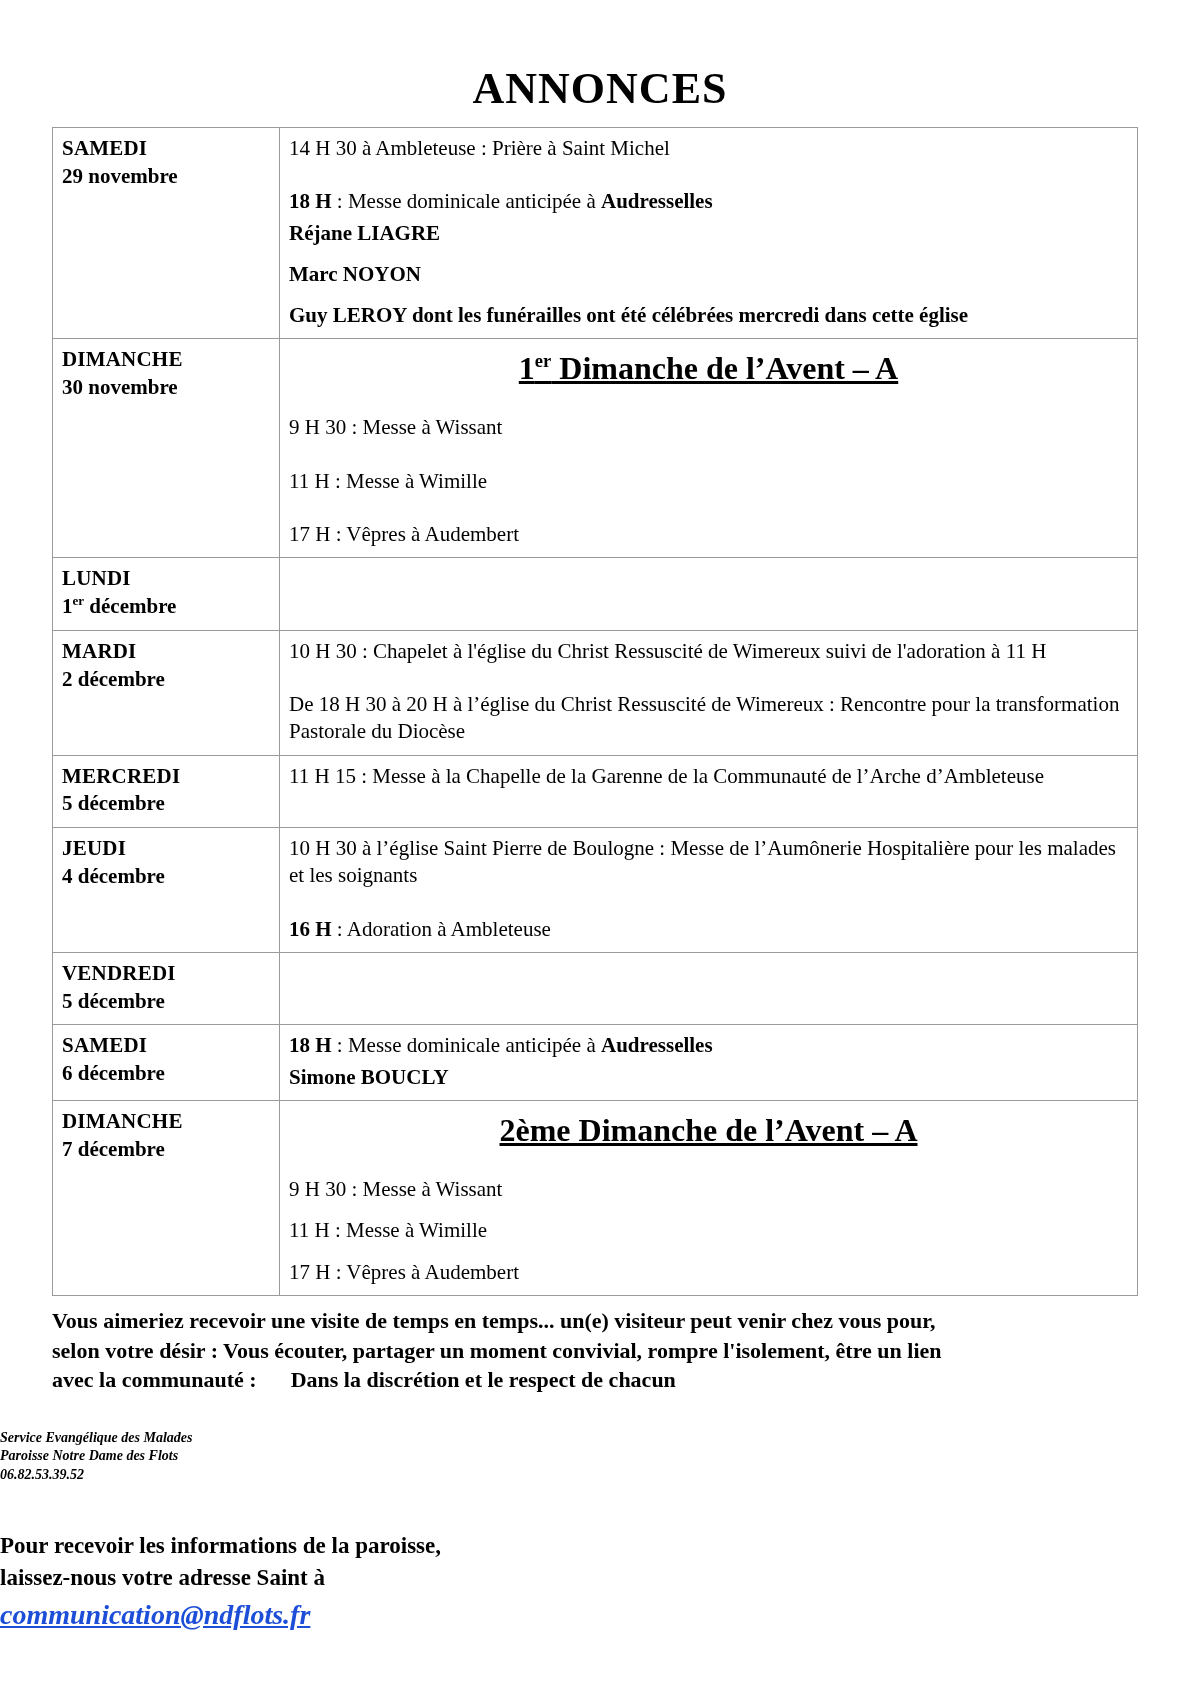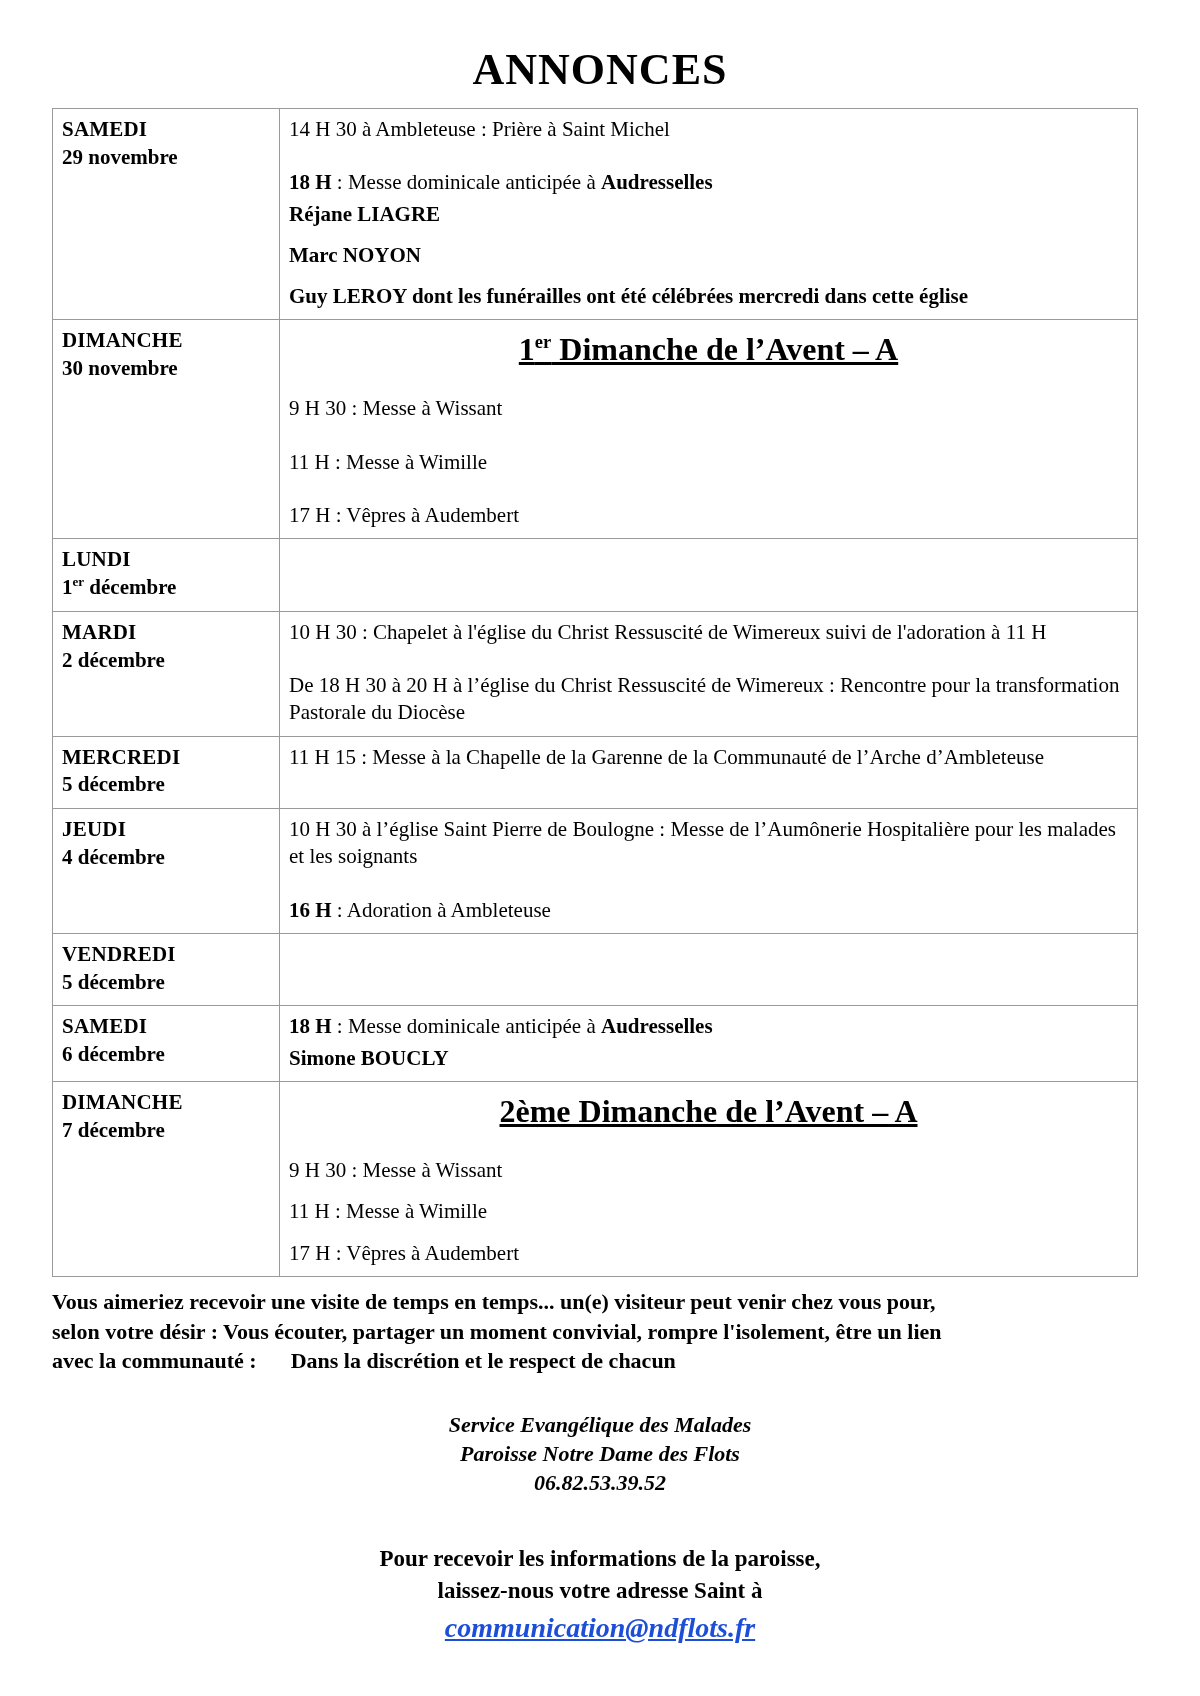--- a/index.html
+++ b/index.html
@@ -25,21 +25,21 @@
   }
   
   .doc-title {
     text-align: center;
     font-family: "Liberation Serif", "DejaVu Serif", serif;
     font-weight: bold;
     font-size: 44px;
     letter-spacing: 1px;
     line-height: 1;
     margin: 0;
-    padding-top: 48px;
+    padding-top: 67px;
     padding-bottom: 16px;
   }
 
   
   .schedule-wrap {
     padding-left: 52px;
     padding-right: 62px;
     border-radius: 30px;
   }
   table.schedule {
@@ -112,31 +112,31 @@
     line-height: 1.35;
     text-align: left;
   }
   .visit-note .indent-gap {
     display: inline-block;
     width: 34px;
   }
 
   .sem-block {
     margin-top: 34px;
-    text-align: center;
+    text-align: left;
     font-style: italic;
     font-weight: bold;
-    font-size: 22px;
+    font-size: 14px;
     line-height: 1.32;
   }
   .sem-block .line { display: block; }
 
   .mail-block {
     margin-top: 46px;
-    text-align: center;
+    text-align: left;
     font-weight: bold;
     font-size: 23px;
     line-height: 1.38;
   }
   .mail-block .line { display: block; }
   .mail-block .mail-link {
     display: inline-block;
     font-style: italic;
     font-weight: bold;
     font-size: 28px;

